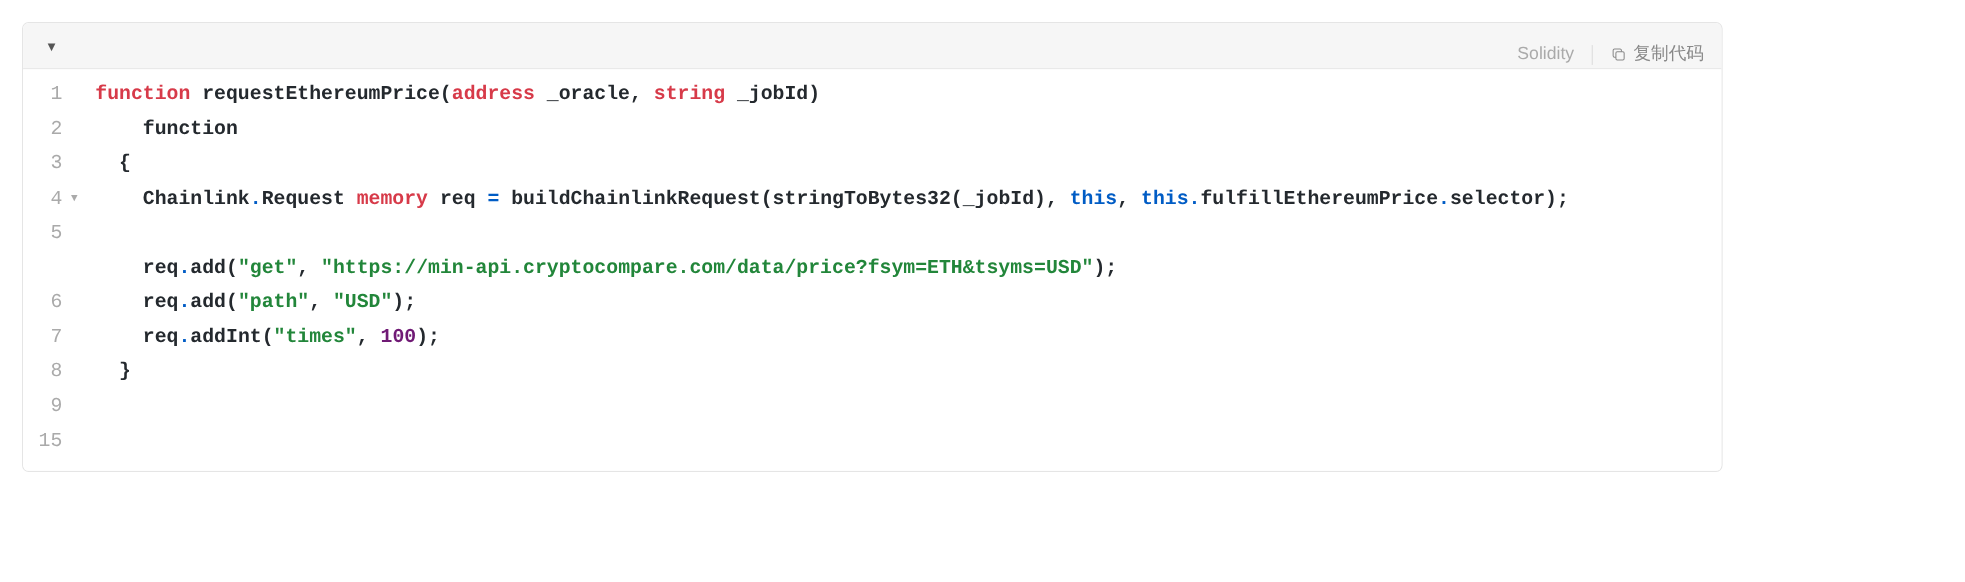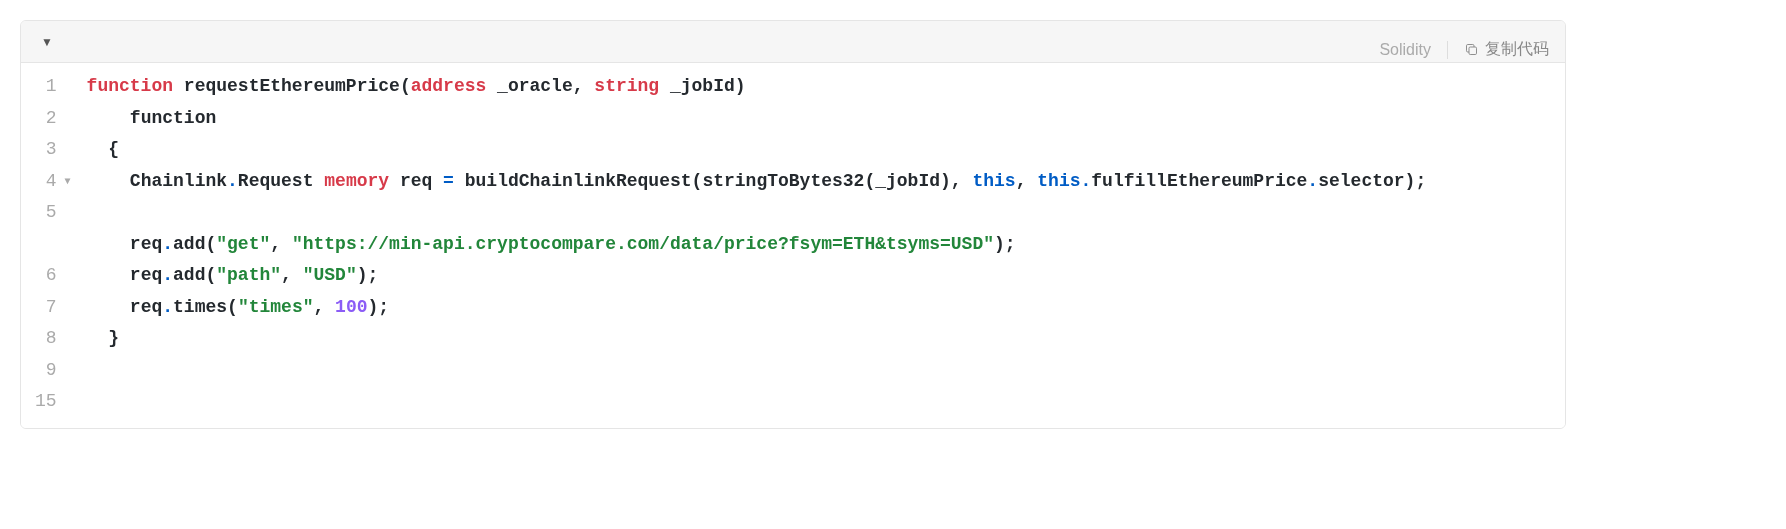--- a/index.html
+++ b/index.html
@@ -112,21 +112,21 @@
   }
   .wrapped-line {
     min-height: 63px;
   }
   
   .kw-red { color: #d73a49; }
   .kw-blue { color: #005cc5; }
   .ident { color: #24292e; }
   .punct { color: #24292e; }
   .str { color: #22863a; }
-  .num { color: #8b5cf6; }
+  .num { color: #701a75; }
   .dot-blue { color: #005cc5; }
 </style>
 </head>
 <body>
 
 <div class="code-block">
   <div class="code-header">
     <div class="header-left">
       <span class="dropdown-toggle">▼</span>
     </div>
@@ -187,17 +187,17 @@
         </div>
     </div>
 
     <div class="code-lines">
       <div class="code-line"><span class="kw-red">function</span><span class="ident"> requestEthereumPrice</span><span class="punct">(</span><span class="kw-red">address</span><span class="ident"> _oracle</span><span class="punct">, </span><span class="kw-red">string</span><span class="ident"> _jobId</span><span class="punct">)</span></div>
       <div class="code-line"><span>    </span><span class="ident">function</span></div>
       <div class="code-line"><span>  </span><span class="punct">{</span></div>
       <div class="code-line wrapped-line"><span>    </span><span class="ident">Chainlink</span><span class="dot-blue">.</span><span class="ident">Request </span><span class="kw-red">memory</span><span class="ident"> req </span><span class="kw-blue">=</span><span class="ident"> buildChainlinkRequest</span><span class="punct">(</span><span class="ident">stringToBytes32</span><span class="punct">(</span><span class="ident">_jobId</span><span class="punct">)</span><span class="punct">, </span><span class="kw-blue">this</span><span class="punct">, </span><span class="kw-blue">this</span><span class="dot-blue">.</span><span class="ident">fulfillEthereumPrice</span><span class="dot-blue">.</span><span class="ident">selector</span><span class="punct">)</span><span class="punct">;</span></div>
       <div class="code-line"><span>    </span><span class="ident">req</span><span class="dot-blue">.</span><span class="ident">add</span><span class="punct">(</span><span class="str">"get"</span><span class="punct">, </span><span class="str">"https://min-api.cryptocompare.com/data/price?fsym=ETH&amp;tsyms=USD"</span><span class="punct">)</span><span class="punct">;</span></div>
       <div class="code-line"><span>    </span><span class="ident">req</span><span class="dot-blue">.</span><span class="ident">add</span><span class="punct">(</span><span class="str">"path"</span><span class="punct">, </span><span class="str">"USD"</span><span class="punct">)</span><span class="punct">;</span></div>
-      <div class="code-line"><span>    </span><span class="ident">req</span><span class="dot-blue">.</span><span class="ident">times</span><span class="punct">(</span><span class="str">"times"</span><span class="punct">, </span><span class="num">100</span><span class="punct">)</span><span class="punct">;</span></div>
+      <div class="code-line"><span>    </span><span class="ident">req</span><span class="dot-blue">.</span><span class="ident">addInt</span><span class="punct">(</span><span class="str">"times"</span><span class="punct">, </span><span class="num">100</span><span class="punct">)</span><span class="punct">;</span></div>
       <div class="code-line"><span>  </span><span class="punct">}</span></div>
     </div>
   </div>
 </div>
 
 </body></html>

